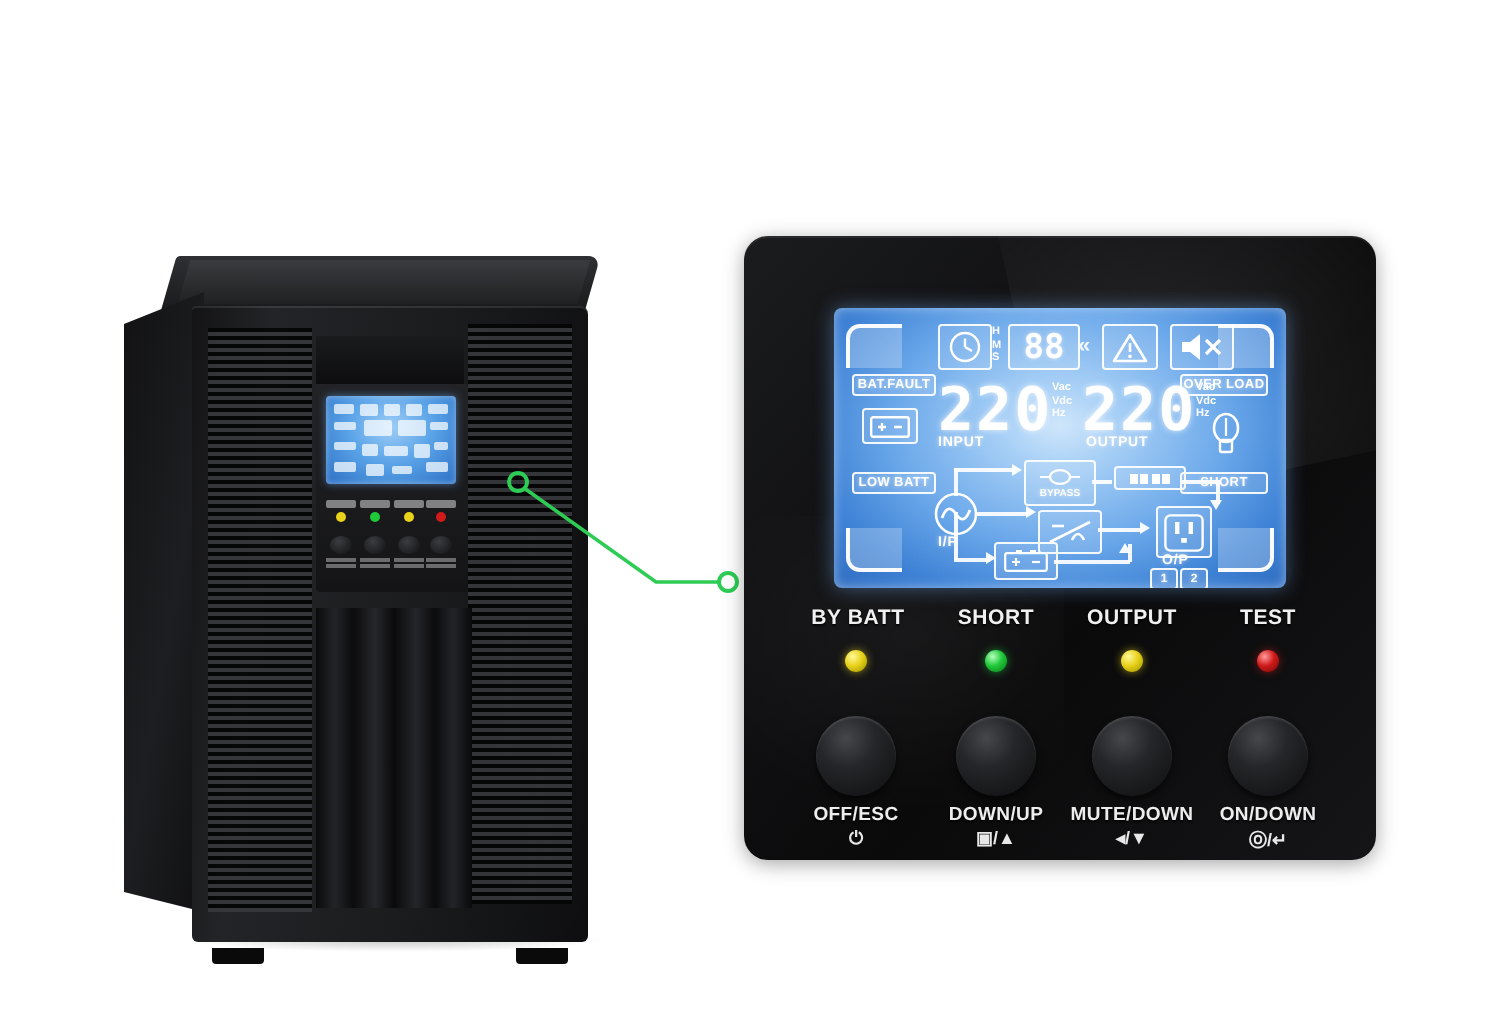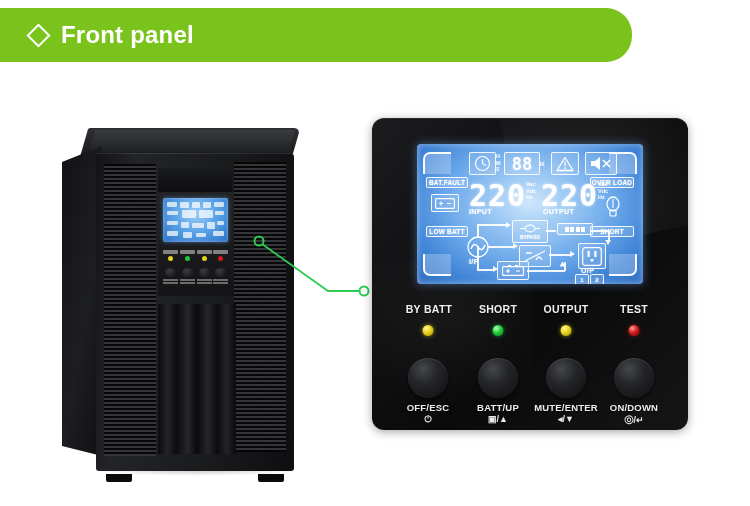--- a/index.html
+++ b/index.html
@@ -112,21 +112,21 @@
     background:radial-gradient(ellipse at 30% 70%,rgba(255,255,255,.10),rgba(255,255,255,0) 70%);
     transform:rotate(-12deg);
   }
   .panel-gloss2{
     position:absolute;left:-30px;top:140px;width:190px;height:150px;
     background:radial-gradient(ellipse at 60% 40%,rgba(255,255,255,.045),rgba(255,255,255,0) 70%);
   }
 
   
   .lcd{
-    position:absolute;left:45px;top:26px;width:226px;height:140px;
+    position:absolute;left:45px;top:36px;width:226px;height:140px;
     border-radius:4px;
     background:
       radial-gradient(ellipse at 50% 42%,#cfe6fb 0%,#a8d0f6 18%,#6ba8ea 52%,#3f83d6 78%,#2f6cc0 100%);
     box-shadow:0 0 10px rgba(120,180,250,.45), inset 0 0 6px rgba(255,255,255,.45);
     overflow:hidden;
   }
   .lcd-inner{position:absolute;inset:0;}
   .seg{ position:absolute; color:#f2f8ff; }
   .box{
     position:absolute;border:1.3px solid rgba(255,255,255,.92);
@@ -197,24 +197,20 @@
   .btn-sym{
     position:absolute;top:56px;color:#e8e8e8;font-size:9px;font-weight:bold;
     transform:translateX(-50%);white-space:nowrap;
   }
 </style>
 </head>
 <body>
 
 <div class="stage">
 
-  <div class="banner">
-    <div class="banner-diamond"></div>
-    <div class="banner-title">Front panel</div>
-  </div>
 
   <div class="tower">
     <div class="tower-shadow"></div>
     <div class="tower-top"></div>
     <div class="tower-top2"></div>
     <div class="tower-side"></div>
     <div class="tower-face"></div>
     <div class="vent vent-l"></div>
     <div class="vent vent-r"></div>
     <div class="bezel"></div>
@@ -441,22 +437,22 @@
       <div class="led" style="left:262px;background:radial-gradient(circle at 35% 30%,#ff9a9a,#d11a1a 45%,#6e0808 100%);box-shadow:0 0 4px rgba(209,26,26,.55);"></div>
     </div>
 
     <div class="btns">
       <div class="btn" style="left:56px;"></div>
       <div class="btn" style="left:126px;"></div>
       <div class="btn" style="left:194px;"></div>
       <div class="btn" style="left:262px;"></div>
 
       <div class="btn-label" style="left:56px;">OFF/ESC</div>
-      <div class="btn-label" style="left:126px;">BATT/UP</div>
-      <div class="btn-label" style="left:194px;">MUTE/ENTER</div>
+      <div class="btn-label" style="left:126px;">DOWN/UP</div>
+      <div class="btn-label" style="left:194px;">MUTE/DOWN</div>
       <div class="btn-label" style="left:262px;">ON/DOWN</div>
 
       <div class="btn-sym" style="left:56px;">⏻</div>
       <div class="btn-sym" style="left:126px;">▣/▲</div>
       <div class="btn-sym" style="left:194px;">◂/▼</div>
       <div class="btn-sym" style="left:262px;">ⓞ/↵</div>
     </div>
   </div>
 </div>
 

